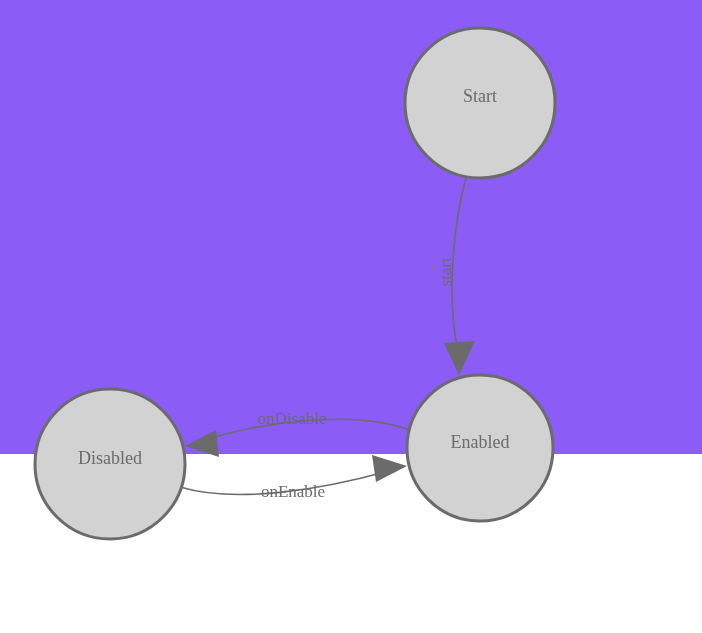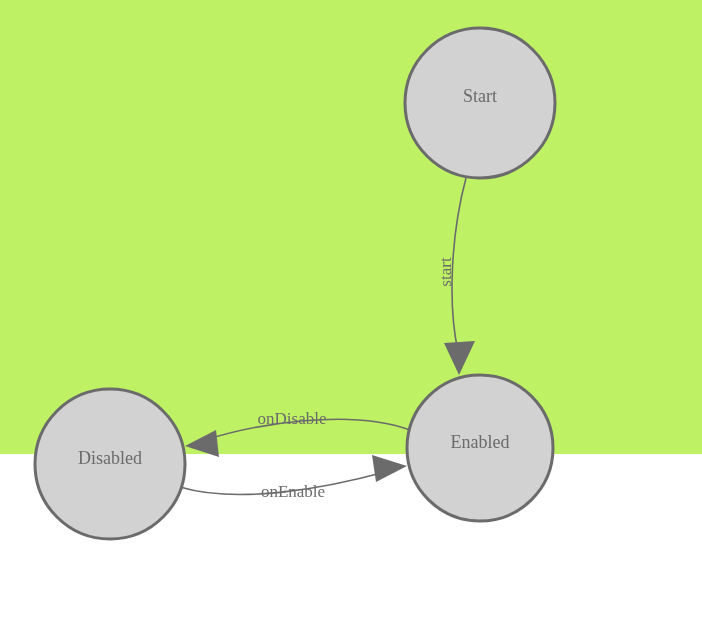--- a/index.html
+++ b/index.html
@@ -11,21 +11,21 @@
   body {
     width: 702px;
     height: 633px;
     overflow: hidden;
     font-family: "Liberation Serif", "DejaVu Serif", serif;
   }
   #diagram-canvas {
     position: relative;
     width: 702px;
     height: 454px;
-    background: #bef264;
+    background: #8b5cf6;
   }
   #diagram-svg {
     position: absolute;
     top: 0;
     left: 0;
     width: 702px;
     height: 633px;
     display: block;
   }
   .node-circle {

